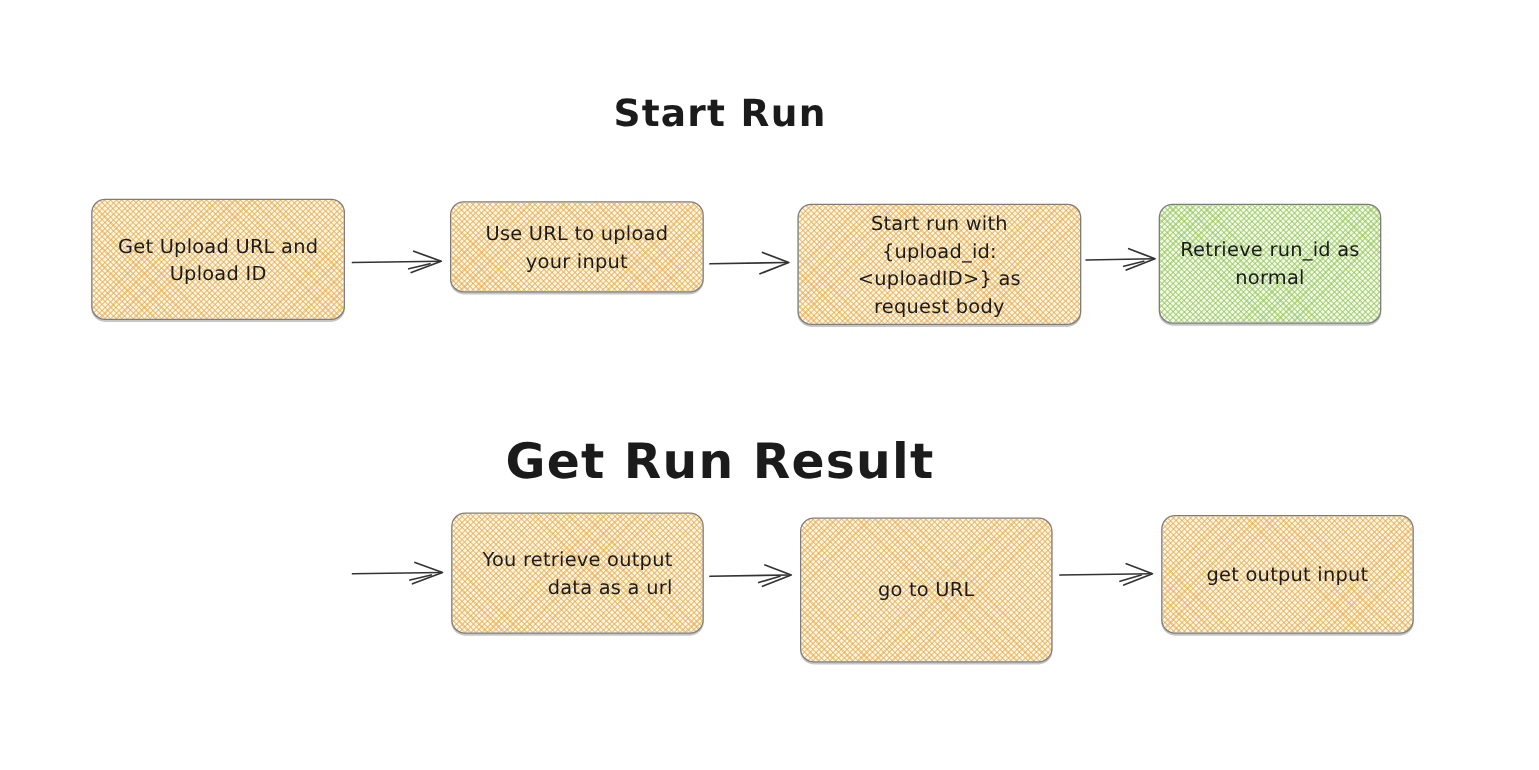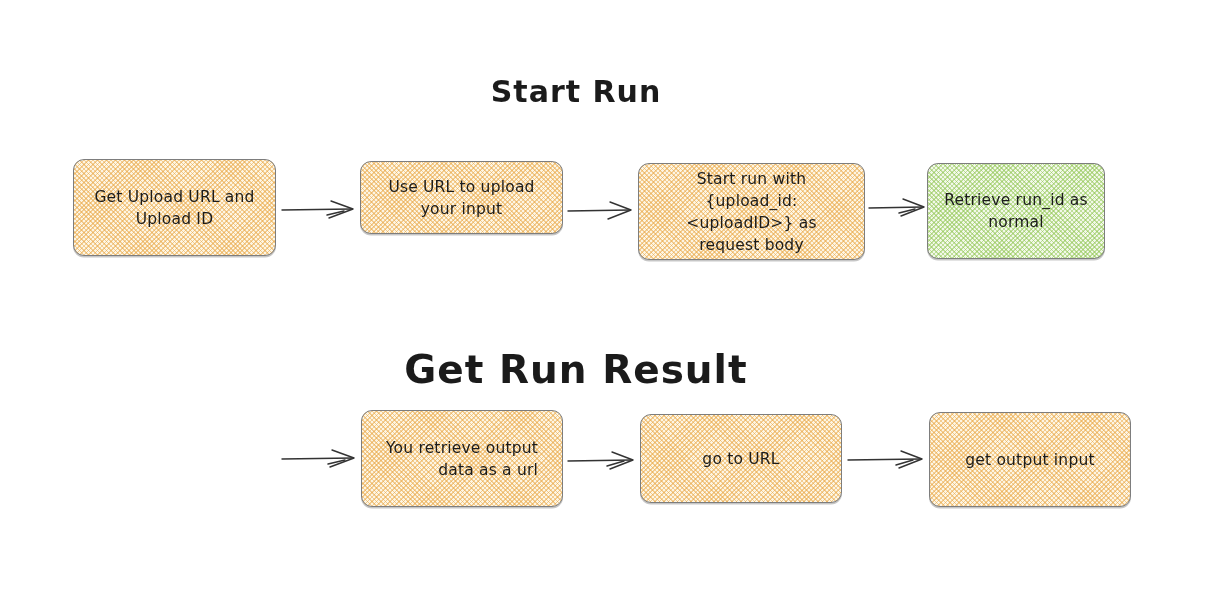--- a/index.html
+++ b/index.html
@@ -54,21 +54,21 @@
       repeating-linear-gradient(135deg, rgba(139,195,74,0.50) 0 1.2px, transparent 1.2px 3.2px);
   }
 
   
   .r1b1 { left: 73px;  top: 159px; width: 203px; height: 97px; }
   .r1b2 { left: 360px; top: 161px; width: 203px; height: 73px; }
   .r1b3 { left: 638px; top: 163px; width: 227px; height: 97px; }
   .r1b4 { left: 927px; top: 163px; width: 178px; height: 96px; }
   .r2b1 { left: 75px;  top: 409px; width: 202px; height: 94px; }
   .r2b2 { left: 361px; top: 410px; width: 202px; height: 97px; text-align: right; }
-  .r2b3 { left: 640px; top: 414px; width: 202px; height: 89px; }
+  .r2b3 { left: 640px; top: 414px; width: 202px; height: 116px; }
   .r2b4 { left: 929px; top: 412px; width: 202px; height: 95px; }
 
   .arrow-layer {
     position: absolute;
     left: 0; top: 0;
     width: 1231px; height: 616px;
     pointer-events: none;
   }
   .arrow-layer line, .arrow-layer path {
     stroke: var(--arrow, #333333);

